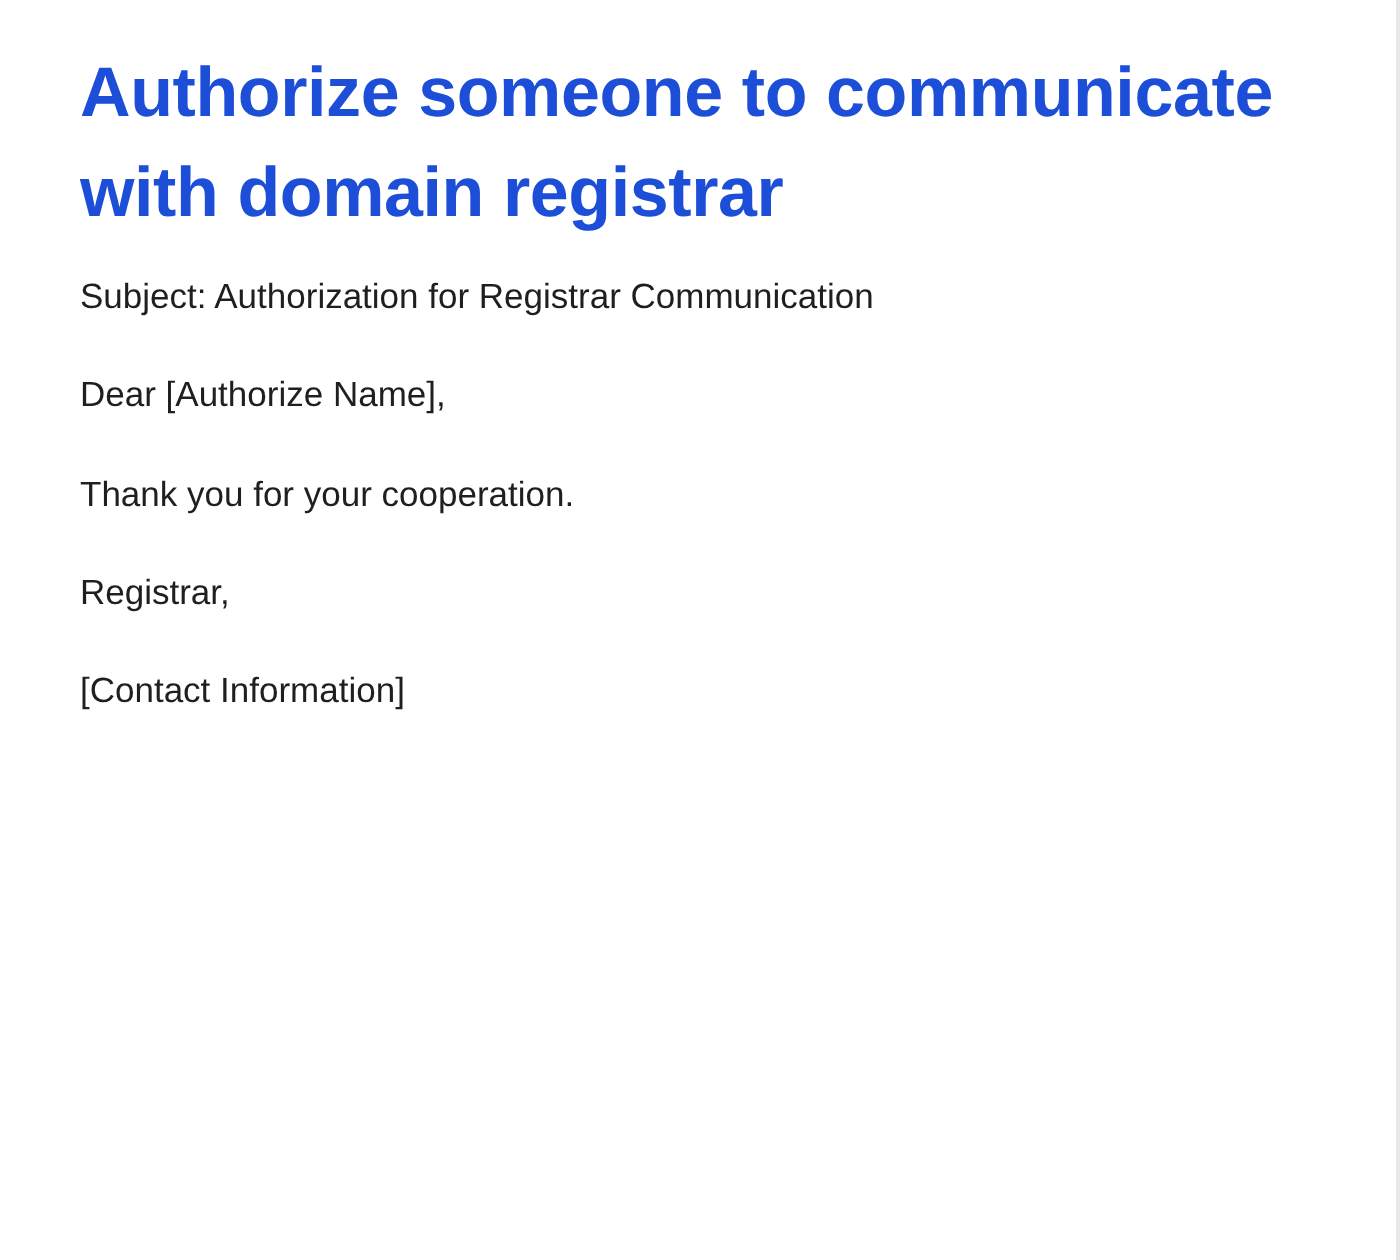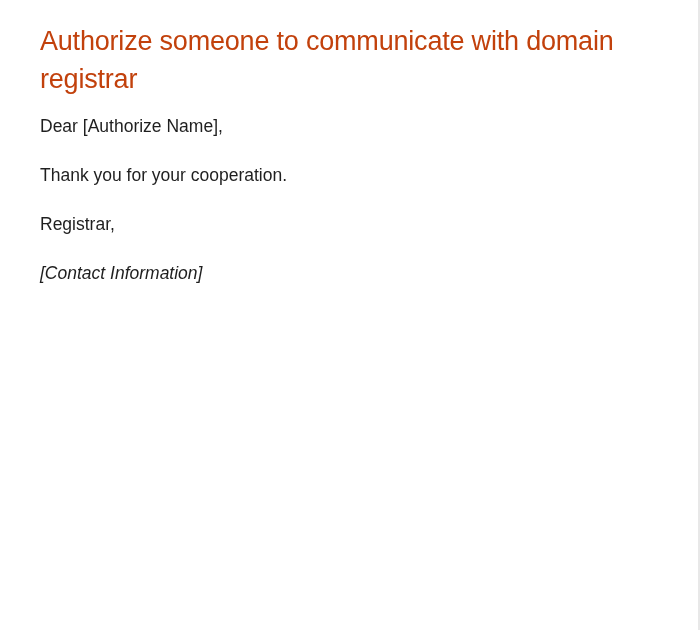--- a/index.html
+++ b/index.html
@@ -24,47 +24,47 @@
   }
   .right-rule {
     position: absolute;
     top: 0;
     right: 0;
     width: 2px;
     height: 630px;
     background: #e8e8e8;
   }
   .doc-title {
-    font-size: 27px;
-    font-weight: normal;
+    font-size: 35px;
+    font-weight: bold;
     line-height: 1.42;
     letter-spacing: -0.2px;
-    color: #c2410c;
+    color: #1d4ed8;
     margin: 0 0 12px 0;
     max-width: 600px;
   }
   .doc-par {
     font-size: 17.5px;
     line-height: 1.72;
     color: #1f1f1f;
     margin: 0 0 19px 0;
     max-width: 605px;
   }
   .doc-par:last-child {
     margin-bottom: 12px;
-    font-style: italic;
   }
 </style>
 </head>
 <body>
 
 <div class="page">
 
   <div class="right-rule"></div>
 
   <h1 class="doc-title">Authorize someone to communicate with domain registrar</h1>
 
+  <p class="doc-par">Subject: Authorization for Registrar Communication</p>
   <p class="doc-par">Dear [Authorize Name],</p>
   <p class="doc-par">Thank you for your cooperation.</p>
   <p class="doc-par">Registrar,</p>
   <p class="doc-par">[Contact Information]</p>
 
 </div>
 
 </body></html>

